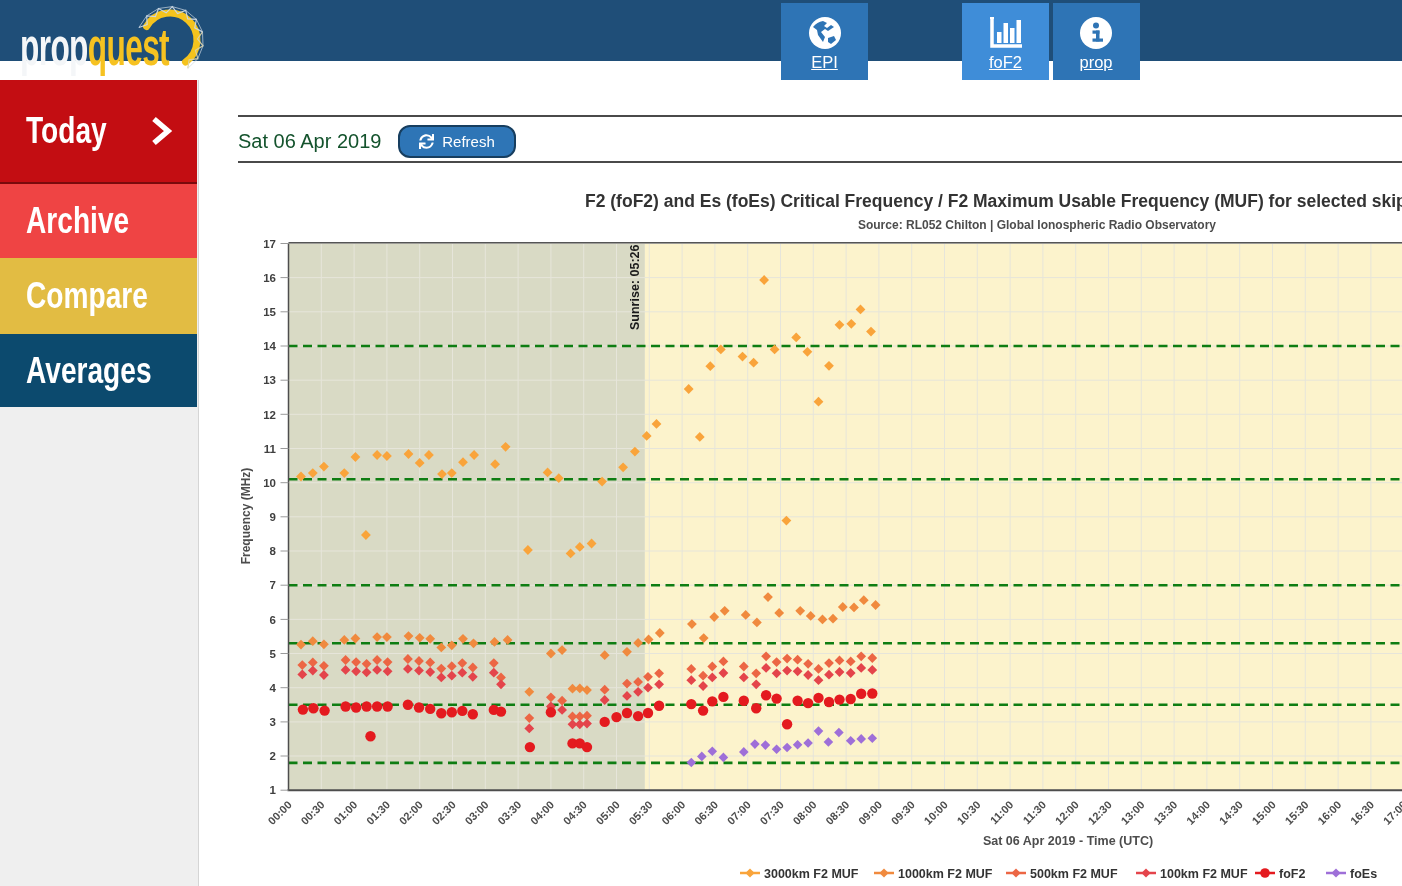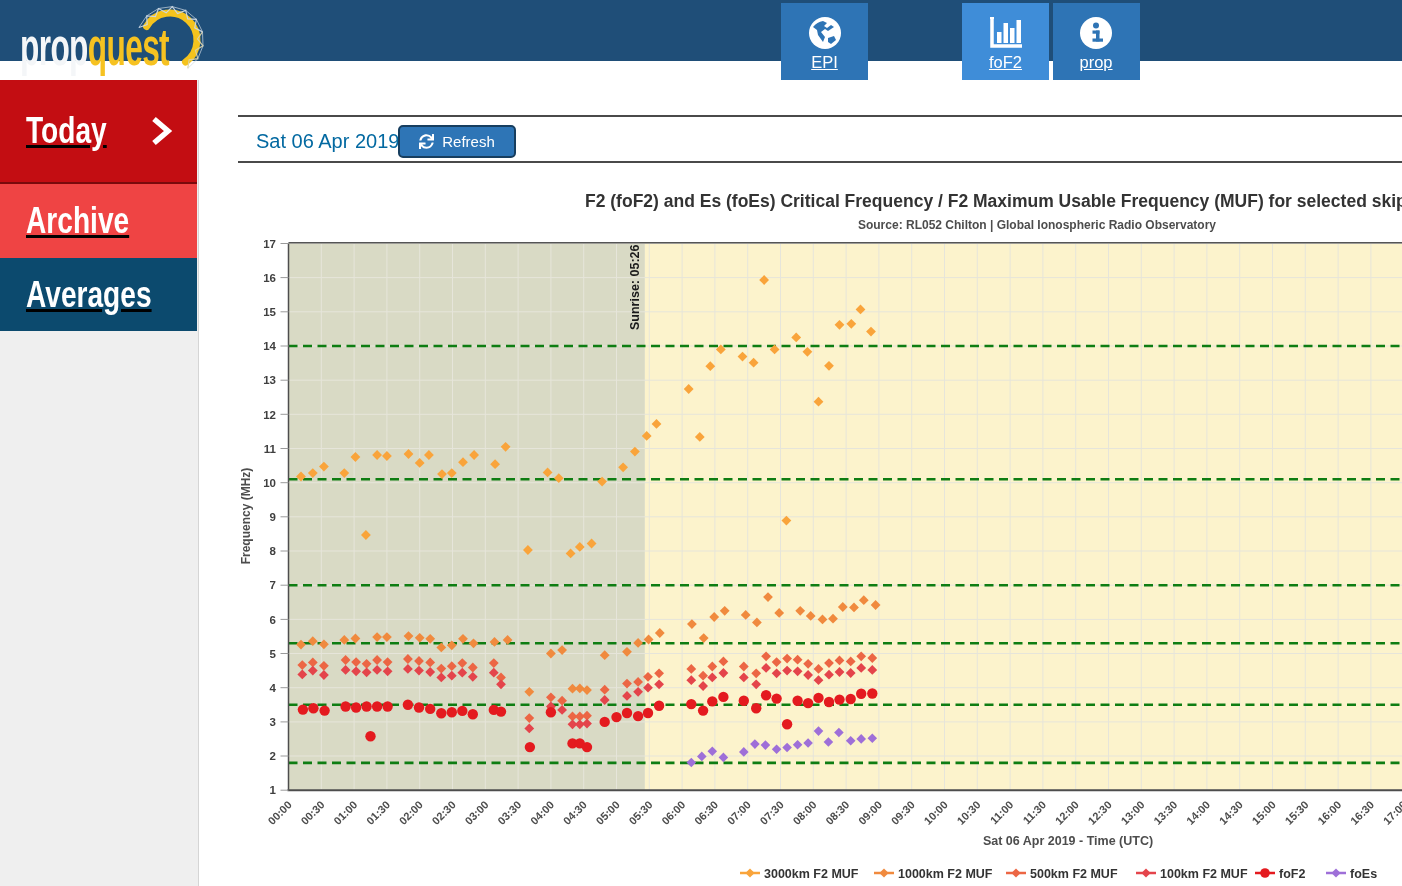--- a/index.html
+++ b/index.html
@@ -8,28 +8,28 @@
 .logo { position:absolute; left:20px; top:18px; font-size:51px; font-weight:bold;
   letter-spacing:-1px; transform:scaleX(.62); transform-origin:left top; white-space:nowrap; }
 .logo .w { color:#f4f6f8; }
 .logo .y { color:#F6C221; }
 .tab { position:absolute; top:3px; height:77px; width:87px; background:#2E74B5; color:#fff;
   text-align:center; }
 .tab.act { background:#3F8DD8; }
 .tab .lbl { position:absolute; left:0; right:0; top:50px; font-size:16.5px;text-decoration:underline; }
 .tab svg { position:absolute; left:50%; top:13px; transform:translateX(-50%); }
 #side { position:absolute; left:0; top:80px; width:199px; height:806px; background:#EFEFEF;
-  border-right:1px solid #d5d5d5;text-decoration:underline; }
+  border-right:1px solid #d5d5d5; }
 .sit { position:relative; width:197px; color:#fff; display:flex; align-items:center; }
 .sit .t { font-weight:bold; font-size:37px; transform:scaleX(.76); transform-origin:left center;
   margin-left:26px; letter-spacing:0; }
 #hr1,#hr2 { position:absolute; left:238px; width:1164px; height:2px; background:#4a4a4a; }
-#date { position:absolute; left:238px; top:130px; font-size:20px; color:#0369a1;margin-left:18px; }
+#date { position:absolute; left:238px; top:130px; font-size:20px; color:#14532d; }
 #rbtn { position:absolute; left:398px; top:125px; width:118px; height:33px; background:#2E75B6;
-  border:2px solid #173E5F; border-radius:5px; color:#fff; font-size:15px;
+  border:2px solid #173E5F; border-radius:12px; color:#fff; font-size:15px;
   display:flex; align-items:center; justify-content:center; gap:8px; }
 </style></head>
 <body>
 <svg id="chart" style="position:absolute;left:0;top:0" width="1402" height="886" viewBox="0 0 1402 886">
 <rect x="288.5" y="243.5" width="356.4" height="546.7" fill="#D9DAC5"></rect>
 <rect x="644.9" y="243.5" width="757.1" height="546.7" fill="#FCF3CC"></rect>
 <path d="M288.5 790.2H1402 M288.5 756.0H1402 M288.5 721.9H1402 M288.5 687.7H1402 M288.5 653.5H1402 M288.5 619.4H1402 M288.5 585.2H1402 M288.5 551.0H1402 M288.5 516.8H1402 M288.5 482.7H1402 M288.5 448.5H1402 M288.5 414.3H1402 M288.5 380.2H1402 M288.5 346.0H1402 M288.5 311.8H1402 M288.5 277.6H1402 M288.5 243.5H1402 M288.5 243.5V790.2 M321.3 243.5V790.2 M354.1 243.5V790.2 M386.9 243.5V790.2 M419.7 243.5V790.2 M452.5 243.5V790.2 M485.3 243.5V790.2 M518.1 243.5V790.2 M550.9 243.5V790.2 M583.7 243.5V790.2 M616.5 243.5V790.2 M649.3 243.5V790.2 M682.1 243.5V790.2 M714.9 243.5V790.2 M747.7 243.5V790.2 M780.5 243.5V790.2 M813.3 243.5V790.2 M846.1 243.5V790.2 M878.9 243.5V790.2 M911.7 243.5V790.2 M944.5 243.5V790.2 M977.3 243.5V790.2 M1010.1 243.5V790.2 M1042.9 243.5V790.2 M1075.7 243.5V790.2 M1108.5 243.5V790.2 M1141.3 243.5V790.2 M1174.1 243.5V790.2 M1206.9 243.5V790.2 M1239.7 243.5V790.2 M1272.5 243.5V790.2 M1305.3 243.5V790.2 M1338.1 243.5V790.2 M1370.9 243.5V790.2" stroke="#E6E5DA" stroke-width="1" fill="none"></path>
 <path d="M288.5 762.9H1402 M288.5 704.8H1402 M288.5 643.3H1402 M288.5 585.2H1402 M288.5 479.3H1402 M288.5 346.0H1402" stroke="#0E7D12" stroke-width="2.6" stroke-dasharray="9,5.5" fill="none"></path>
 <text x="639" y="330" transform="rotate(-90 639 330)" font-size="12.5" font-weight="bold" fill="#1a1a1a">Sunrise: 05:26</text>
 <path d="M301.0 471.6L305.9 476.5L301.0 481.4L296.1 476.5Z" fill="#F9A43B"></path>
@@ -396,20 +396,23 @@
 <div id="side">
   <div class="sit" style="height:104px;background:#C30D12;border-bottom:2px solid #7a0a0c">
       <span class="t">Today</span>
     <svg style="position:absolute;right:24px" width="24" height="32" viewBox="0 0 24 32">
       <path d="M5 4 L19 16 L5 28" fill="none" stroke="#fff" stroke-width="5.5"></path>
     </svg>
   </div>
   <div class="sit" style="height:74px;background:#ef4444">
       <span class="t">Archive</span>
     </div>
+  <div class="sit" style="height:76px;background:#E2BC43">
+      <span class="t">Compare</span>
+    </div>
   <div class="sit" style="height:73px;background:#0c4a6e">
       <span class="t">Averages</span>
     </div>
 </div>
 
 <div id="hr1" style="top:115px"></div>
 <div id="hr2" style="top:161px"></div>
 <div id="date">Sat 06 Apr 2019</div>
 <div id="rbtn">
   <svg width="15" height="15" viewBox="0 0 512 512">

